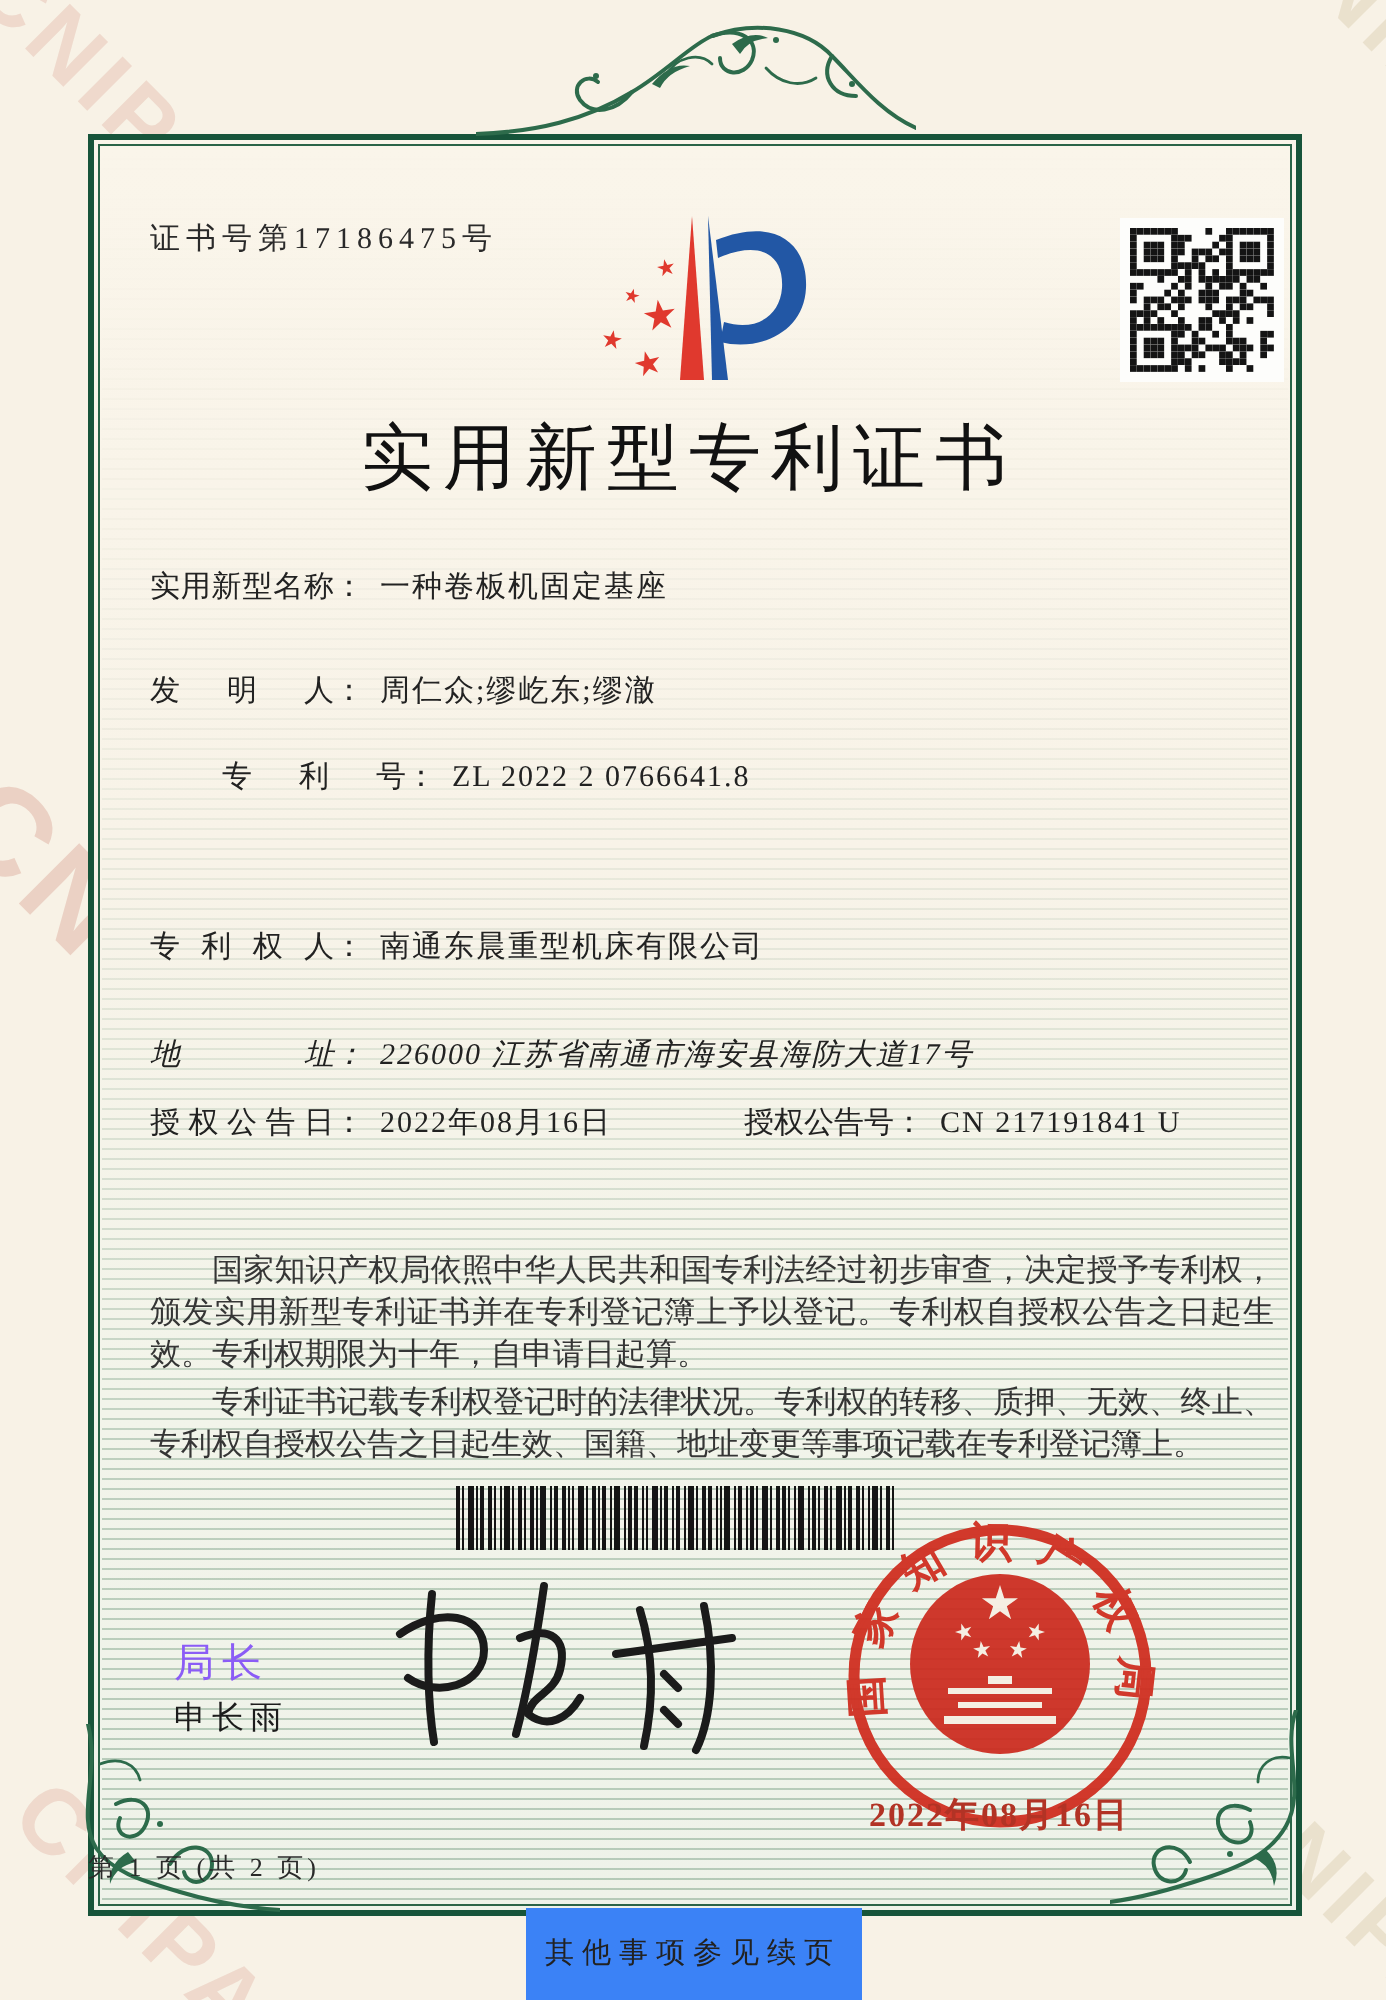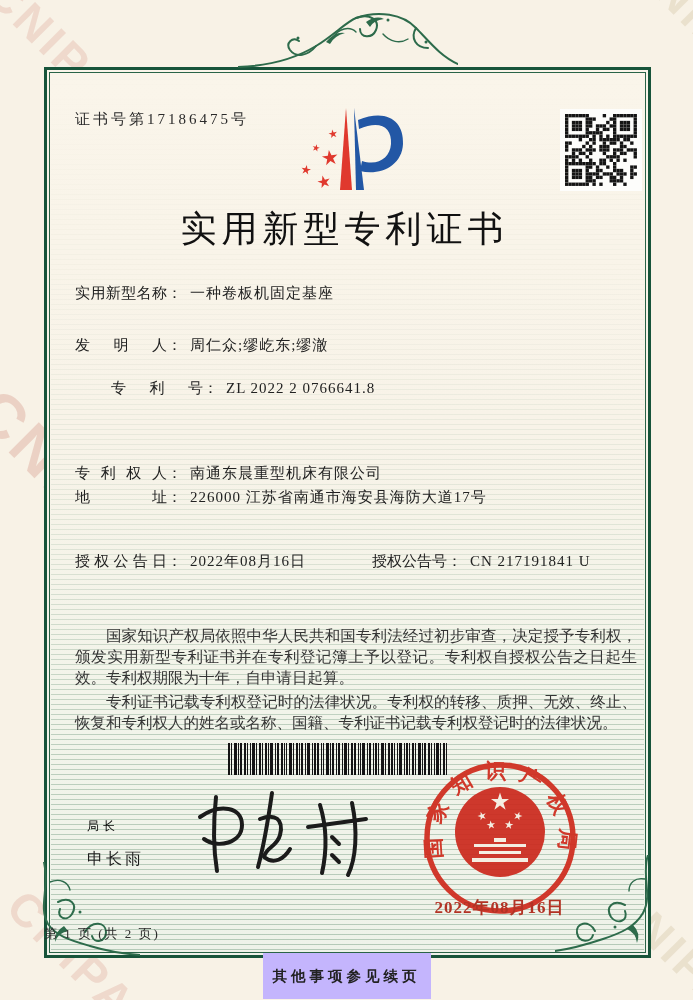--- a/index.html
+++ b/index.html
@@ -42,31 +42,31 @@
   .row2col .col2{position:absolute;left:297px;top:0;}
 
   
   #body-text{left:75px;top:588px;width:562px;font-size:15.5px;line-height:21px;
              color:#353535;text-align:justify;z-index:3;margin-top:37px;}
   #body-text p{margin:0;text-indent:2em;}
   #body-text p+p{margin-top:3px;}
 
   
   #barcode{left:228px;top:743px;z-index:3;}
-  #director-title{left:87px;top:818px;font-size:12px;letter-spacing:4px;color:#000000;z-index:3;}
+  #director-title{left:87px;top:818px;font-size:20px;letter-spacing:4px;color:#8b5cf6;z-index:3;}
   #director-name{left:87px;top:849px;font-size:16px;letter-spacing:3px;color:#1c1c1c;z-index:3;}
   #autograph{left:180px;top:775px;z-index:3;}
   #seal{left:410px;top:750px;z-index:4;opacity:0.93;}
   #seal-date{left:412px;top:896px;width:175px;text-align:center;font-size:17px;font-weight:bold;
              color:#b23325;letter-spacing:1px;z-index:5;}
   #page-info{left:44px;top:925px;width:601px;font-size:13px;
              letter-spacing:2px;color:#2a2a2a;z-index:3;}
   #footer-note{left:0;top:967px;width:693px;text-align:center;font-size:14.5px;
                letter-spacing:4px;color:#222;z-index:3;}
-  #footer-note span{background:#c4b5fd;padding:15px 10px;font-weight:bold;}
+  #footer-note span{background:#3b82f6;padding:15px 10px;}
 </style>
 </head>
 <body>
 
 <div id="page">
 
   <svg width="0" height="0" style="position:absolute" aria-hidden="true">
     <defs>
       <path id="star" d="M0,-10 L2.23,-3.07 L9.51,-3.09 L3.61,1.17 L5.88,8.09 L0,3.8 L-5.88,8.09 L-3.61,1.17 L-9.51,-3.09 L-2.23,-3.07 Z"></path>
     </defs>
@@ -394,35 +394,35 @@
   </div>
   <div class="row" style="top:336px;">
     <span class="flabel">发明人</span><span class="fcolon">：</span><span class="fvalue">周仁众;缪屹东;缪澈</span>
   </div>
   <div class="row" style="top:379px;margin-left:36px;">
     <span class="flabel">专利号</span><span class="fcolon">：</span><span class="fvalue">ZL 2022 2 0766641.8</span>
   </div>
   <div class="row" style="top:464px;">
     <span class="flabel">专利权人</span><span class="fcolon">：</span><span class="fvalue">南通东晨重型机床有限公司</span>
   </div>
-  <div class="row" style="top:488px;">
+  <div class="row" style="top:518px;font-style:italic;">
     <span class="flabel">地址</span><span class="fcolon">：</span><span class="fvalue">226000 江苏省南通市海安县海防大道17号</span>
   </div>
   <div class="row row2col" style="top:552px;">
     <span>
       <span class="flabel">授权公告日</span><span class="fcolon">：</span><span class="fvalue">2022年08月16日</span>
     </span>
     <span class="col2">
       <span>授权公告号</span><span class="fcolon">：</span><span class="fvalue">CN 217191841 U</span>
     </span>
   </div>
 
   <div class="abs" id="body-text">
     <p>国家知识产权局依照中华人民共和国专利法经过初步审查，决定授予专利权，颁发实用新型专利证书并在专利登记簿上予以登记。专利权自授权公告之日起生效。专利权期限为十年，自申请日起算。</p>
-    <p>专利证书记载专利权登记时的法律状况。专利权的转移、质押、无效、终止、恢复和专利权人的姓名或名称、国籍、专利证书记载专利权登记时的法律状况。</p>
+    <p>专利证书记载专利权登记时的法律状况。专利权的转移、质押、无效、终止、专利权自授权公告之日起生效、国籍、地址变更等事项记载在专利登记簿上。</p>
   </div>
 
   <div class="abs" id="barcode">
     <svg id="bc-svg" width="224" height="32" viewBox="0 0 224 32">
         <rect x="0" y="0" width="2" height="32" fill="#141414"></rect>
         <rect x="3" y="0" width="1" height="32" fill="#141414"></rect>
         <rect x="6" y="0" width="3" height="32" fill="#141414"></rect>
         <rect x="10" y="0" width="1" height="32" fill="#141414"></rect>
         <rect x="12" y="0" width="2" height="32" fill="#141414"></rect>
         <rect x="16" y="0" width="2" height="32" fill="#141414"></rect>

